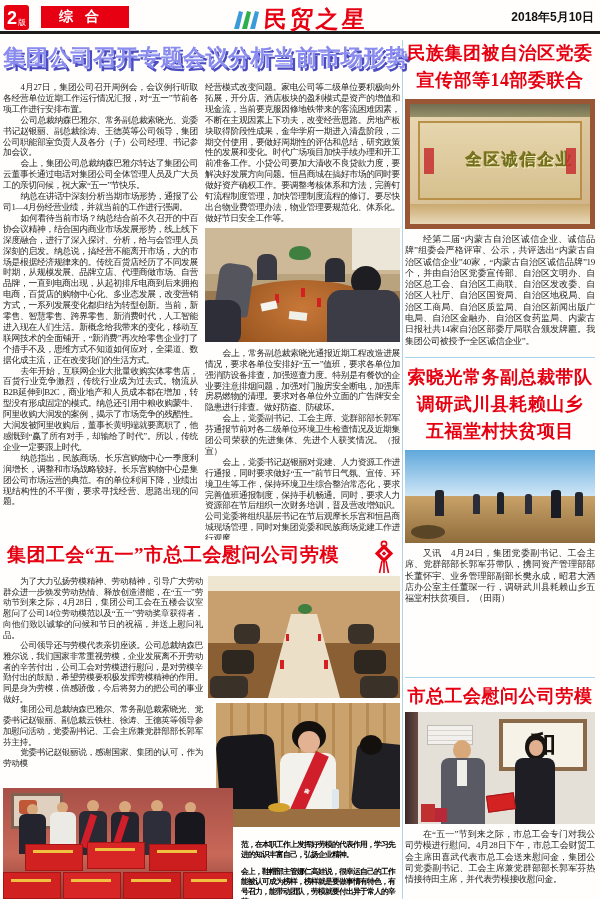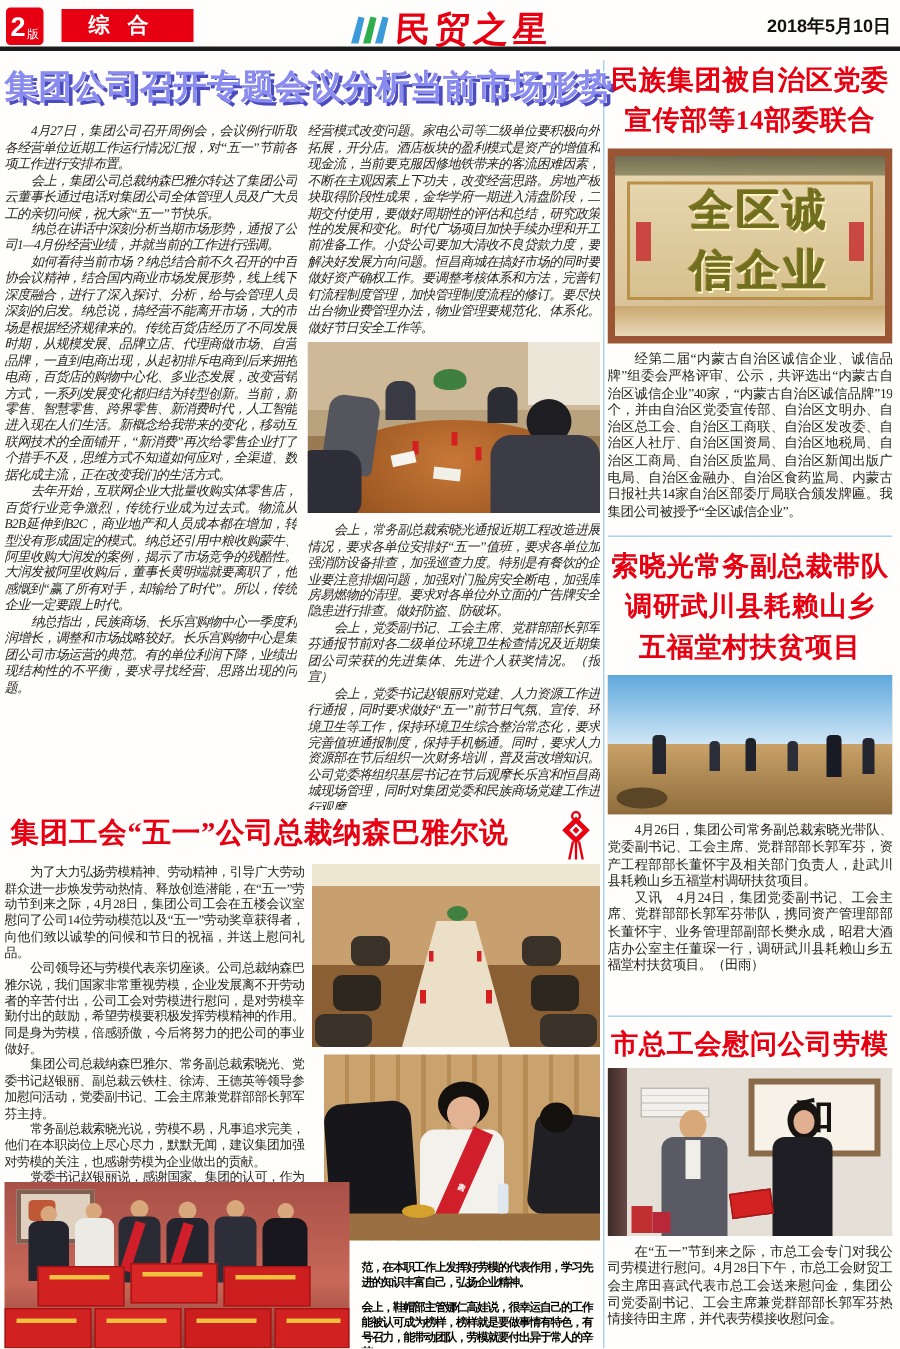--- a/index.html
+++ b/index.html
@@ -30,21 +30,21 @@
   .content { position:absolute; top:38px; left:3px; right:3px; bottom:0; }
   .vline { position:absolute; left:399px; top:2px; bottom:0; width:1px; background:#a9d4ee; }
 
   
   .main { position:absolute; left:0; top:0; width:397px; }
   .main-headline { margin:4px 0 9px 0; text-align:center; white-space:nowrap;
                    font-family:"Liberation Sans",sans-serif;
                    font-size:22.5px; font-weight:800; color:#8a8bee;
                    text-shadow:-1px -1px 0 #ffffff, 2.5px 2.5px 0 #4b4cc0; }
   .cols { display:flex; gap:7px; height:458px; overflow:hidden; }
-  .col { width:195px; overflow:hidden;font-style:italic; }
+  .col { width:195px; overflow:hidden; }
   .col p, .u-par { margin:0; font-size:8.8px; line-height:10.9px; letter-spacing:-0.4px;
            text-align:justify; text-indent:2em; color:#262626; }
   .noindent { text-indent:0 !important; }
 
   
   .union { position:absolute; left:0; top:502px; width:397px; height:359px; }
   .union-headline { position:absolute; top:2px; left:4px; margin:0; white-space:nowrap;
                     font-size:19px; font-weight:800; color:#e60012; letter-spacing:0.5px; }
   .knot { position:absolute; top:0; right:2px; }
   .union-text-left { position:absolute; top:36px; left:0; width:200px; height:212px; overflow:hidden; }
@@ -72,21 +72,21 @@
   .photo-sash { position:absolute; top:163px; left:213px; width:184px; height:124px;
         background:repeating-linear-gradient(90deg,#c9a26e 0 14px,#b68c54 14px 17px); }
   .photo-boxes { position:absolute; top:248px; left:0; width:230px; height:111px;
         background:linear-gradient(#a85048,#c86858 60%,#8a4038); }
   .photo-plaque { width:100%; height:130px; border:5px solid #9a5535;
         background:linear-gradient(160deg,#ead9b5,#cdb184); }
   .photo-field { width:100%; height:93px; margin:2px 0 5px 0; }
   .photo-award { width:100%; height:112px; margin:2px 0 5px 0; background:#e4e0d8; }
 
   .head { border-radius:50%; }
-  .plaque-text { font-family:"Liberation Serif",serif; font-size:29px; font-weight:800;
+  .plaque-text { font-family:"Liberation Serif",serif; font-size:16px; font-weight:800;
                  color:#6f6f1f; letter-spacing:2px;
                  text-shadow:1px 1px 0 #fff3c4, -1px -1px 0 #85751e;margin-left:40px; }
   .sash-chars { font-size:5px; color:#fff; writing-mode:vertical-rl; letter-spacing:0;
                 line-height:6px; }
   .callig-char { font-size:26px; color:#151210; font-family:"Liberation Serif",serif; font-weight:bold; }
 </style>
 </head>
 <body>
 
 <div class="page">
@@ -109,20 +109,21 @@
   </div>
 
   <div class="content">
     <div class="vline"></div>
 
     <div class="main">
       <h1 class="main-headline">集团公司召开专题会议分析当前市场形势</h1>
       <div class="cols">
         <div class="col">
           <p>4月27日，集团公司召开周例会，会议例行听取各经营单位近期工作运行情况汇报，对“五一”节前各项工作进行安排布置。</p>
+          <p>公司总裁纳森巴雅尔、常务副总裁索晓光、党委书记赵银丽、副总裁徐涛、王德英等公司领导，集团公司职能部室负责人及各分（子）公司经理、书记参加会议。</p>
           <p>会上，集团公司总裁纳森巴雅尔转达了集团公司云董事长通过电话对集团公司全体管理人员及广大员工的亲切问候，祝大家“五一”节快乐。</p>
           <p>纳总在讲话中深刻分析当期市场形势，通报了公司1—4月份经营业绩，并就当前的工作进行强调。</p>
           <p>如何看待当前市场？纳总结合前不久召开的中百协会议精神，结合国内商业市场发展形势，线上线下深度融合，进行了深入探讨、分析，给与会管理人员深刻的启发。纳总说，搞经营不能离开市场，大的市场是根据经济规律来的。传统百货店经历了不同发展时期，从规模发展、品牌立店、代理商做市场、自营品牌，一直到电商出现，从起初排斥电商到后来拥抱电商，百货店的购物中心化、多业态发展，改变营销方式，一系列发展变化都归结为转型创新。当前，新零售、智慧零售、跨界零售、新消费时代，人工智能进入现在人们生活。新概念给我带来的变化，移动互联网技术的全面铺开，“新消费”再次给零售企业打了个措手不及，思维方式不知道如何应对，全渠道、数据化成主流，正在改变我们的生活方式。</p>
           <p>去年开始，互联网企业大批量收购实体零售店，百货行业竞争激烈，传统行业成为过去式。物流从B2B延伸到B2C，商业地产和人员成本都在增加，转型没有形成固定的模式。纳总还引用中粮收购蒙牛、阿里收购大润发的案例，揭示了市场竞争的残酷性。大润发被阿里收购后，董事长黄明端就要离职了，他感慨到“赢了所有对手，却输给了时代”。所以，传统企业一定要跟上时代。</p>
           <p>纳总指出，民族商场、长乐宫购物中心一季度利润增长，调整和市场战略较好。长乐宫购物中心是集团公司市场运营的典范。有的单位利润下降，业绩出现结构性的不平衡，要求寻找经营、思路出现的问题。</p>
 
         </div>
         <div class="col">
           <p class="noindent">经营模式改变问题。家电公司等二级单位要积极向外拓展，开分店。酒店板块的盈利模式是资产的增值和现金流，当前要克服因修地铁带来的客流困难因素，不断在主观因素上下功夫，改变经营思路。房地产板块取得阶段性成果，金华学府一期进入清盘阶段，二期交付使用，要做好周期性的评估和总结，研究政策性的发展和变化。时代广场项目加快手续办理和开工前准备工作。小贷公司要加大清收不良贷款力度，要解决好发展方向问题。恒昌商城在搞好市场的同时要做好资产确权工作。要调整考核体系和方法，完善钉钉流程制度管理，加快管理制度流程的修订。要尽快出台物业费管理办法，物业管理要规范化、体系化。做好节日安全工作等。</p>
 
@@ -144,34 +145,33 @@
           </div>
 
           <p>会上，常务副总裁索晓光通报近期工程改造进展情况，要求各单位安排好“五一”值班，要求各单位加强消防设备排查，加强巡查力度。特别是有餐饮的企业要注意排烟问题，加强对门脸房安全断电，加强库房易燃物的清理。要求对各单位外立面的广告牌安全隐患进行排查。做好防盗、防破坏。</p>
           <p>会上，党委副书记、工会主席、党群部部长郭军芬通报节前对各二级单位环境卫生检查情况及近期集团公司荣获的先进集体、先进个人获奖情况。（报宣）</p>
           <p>会上，党委书记赵银丽对党建、人力资源工作进行通报，同时要求做好“五一”前节日气氛、宣传、环境卫生等工作，保持环境卫生综合整治常态化，要求完善值班通报制度，保持手机畅通。同时，要求人力资源部在节后组织一次财务培训，普及营改增知识。公司党委将组织基层书记在节后观摩长乐宫和恒昌商城现场管理，同时对集团党委和民族商场党建工作进行观摩。</p>
         </div>
       </div>
     </div>
 
     <div class="union">
-      <h2 class="union-headline">集团工会“五一”公司总裁纳森巴雅尔说</h2>
+      <h2 class="union-headline">集团工会“五一”市总工会慰问公司劳模</h2>
       <svg class="knot" width="28" height="34" viewBox="0 0 28 34">
         <circle cx="14" cy="4" r="2.6" fill="none" stroke="#e60012" stroke-width="1.6"></circle>
         <rect x="7.5" y="7" width="13" height="13" transform="rotate(45 14 13.5)" fill="#e60012"></rect>
         <rect x="10.8" y="10.3" width="6.4" height="6.4" transform="rotate(45 14 13.5)" fill="#fff"></rect>
         <rect x="12.4" y="11.9" width="3.2" height="3.2" transform="rotate(45 14 13.5)" fill="#e60012"></rect>
         <path d="M12 21 L9.5 33 M16 21 L18.5 33 M14 21 L14 33" stroke="#e60012" stroke-width="1.6" fill="none"></path>
       </svg>
 
       <div class="union-text-left">
         <p class="u-par">为了大力弘扬劳模精神、劳动精神，引导广大劳动群众进一步焕发劳动热情、释放创造潜能，在“五一”劳动节到来之际，4月28日，集团公司工会在五楼会议室慰问了公司14位劳动模范以及“五一”劳动奖章获得者，向他们致以诚挚的问候和节日的祝福，并送上慰问礼品。</p>
         <p class="u-par">公司领导还与劳模代表亲切座谈。公司总裁纳森巴雅尔说，我们国家非常重视劳模，企业发展离不开劳动者的辛苦付出，公司工会对劳模进行慰问，是对劳模辛勤付出的鼓励，希望劳模要积极发挥劳模精神的作用。同是身为劳模，倍感骄傲，今后将努力的把公司的事业做好。</p>
         <p class="u-par">集团公司总裁纳森巴雅尔、常务副总裁索晓光、党委书记赵银丽、副总裁云铁柱、徐涛、王德英等领导参加慰问活动，党委副书记、工会主席兼党群部部长郭军芬主持。</p>
-        <p class="u-par">常务副总裁索晓光说，劳模不易，凡事追求完美，他们在本职岗位上尽心尽力，默默无闻，建议集团加强对劳模的关注，也感谢劳模为企业做出的贡献。</p>
         <p class="u-par">党委书记赵银丽说，感谢国家、集团的认可，作为劳动模</p>
       </div>
 
       <div class="photo photo-longtable">
         <div class="abs" style="left:60px;top:38px;width:72px;height:84px;background:#ecdfc8;clip-path:polygon(32% 0,68% 0,100% 100%,0 100%);"></div>
         <div class="abs" style="left:90px;top:28px;width:14px;height:10px;background:#3f7f3f;border-radius:50%;"></div>
         <div class="abs" style="left:26px;top:48px;width:26px;height:20px;background:#3a3128;border-radius:6px;"></div>
         <div class="abs" style="left:14px;top:74px;width:32px;height:24px;background:#2e271f;border-radius:6px;"></div>
         <div class="abs" style="left:2px;top:100px;width:38px;height:22px;background:#3a3128;border-radius:6px;"></div>
         <div class="abs" style="right:26px;top:48px;width:26px;height:20px;background:#3a3128;border-radius:6px;"></div>
@@ -272,21 +272,20 @@
           <div class="abs" style="left:0;top:46px;right:0;bottom:0;background:linear-gradient(#c9a268,#8f6c3c);"></div>
           <div class="abs" style="left:6px;bottom:4px;width:34px;height:14px;background:#5a4526;border-radius:50%;"></div>
           <div class="abs" style="left:30px;top:40px;width:9px;height:26px;background:#23262e;border-radius:3px 3px 0 0;"></div>
           <div class="abs" style="left:68px;top:44px;width:7px;height:20px;background:#2b2e38;border-radius:3px 3px 0 0;"></div>
           <div class="abs" style="left:92px;top:42px;width:7px;height:22px;background:#1f232c;border-radius:3px 3px 0 0;"></div>
           <div class="abs" style="left:120px;top:44px;width:7px;height:20px;background:#2b2e38;border-radius:3px 3px 0 0;"></div>
           <div class="abs" style="left:146px;top:40px;width:10px;height:28px;background:#191c24;border-radius:3px 3px 0 0;"></div>
           <div class="abs" style="left:170px;top:42px;width:8px;height:24px;background:#23262e;border-radius:3px 3px 0 0;"></div>
         </div>
         <div class="body-block" style="height:122px;">
-          <p>4月26日，集团公司常务副总裁索晓光带队、党委副书记、工会主席、党群部部长郭军芬，资产工程部部长董怀宇及相关部门负责人，赴武川县耗赖山乡五福堂村调研扶贫项目。</p>
           <p>又讯　4月24日，集团党委副书记、工会主席、党群部部长郭军芬带队，携同资产管理部部长董怀宇、业务管理部副部长樊永成，昭君大酒店办公室主任董琛一行，调研武川县耗赖山乡五福堂村扶贫项目。（田雨）</p>
         </div>
       </div>
 
       <div class="divider"></div>
 
       <div>
         <h3 style="line-height:24px;margin-bottom:4px;">市总工会慰问公司劳模</h3>
         <div class="photo photo-award">
           <div class="abs" style="left:0;top:0;bottom:0;width:13px;background:linear-gradient(90deg,#3a2a28,#6a4a44);"></div>

